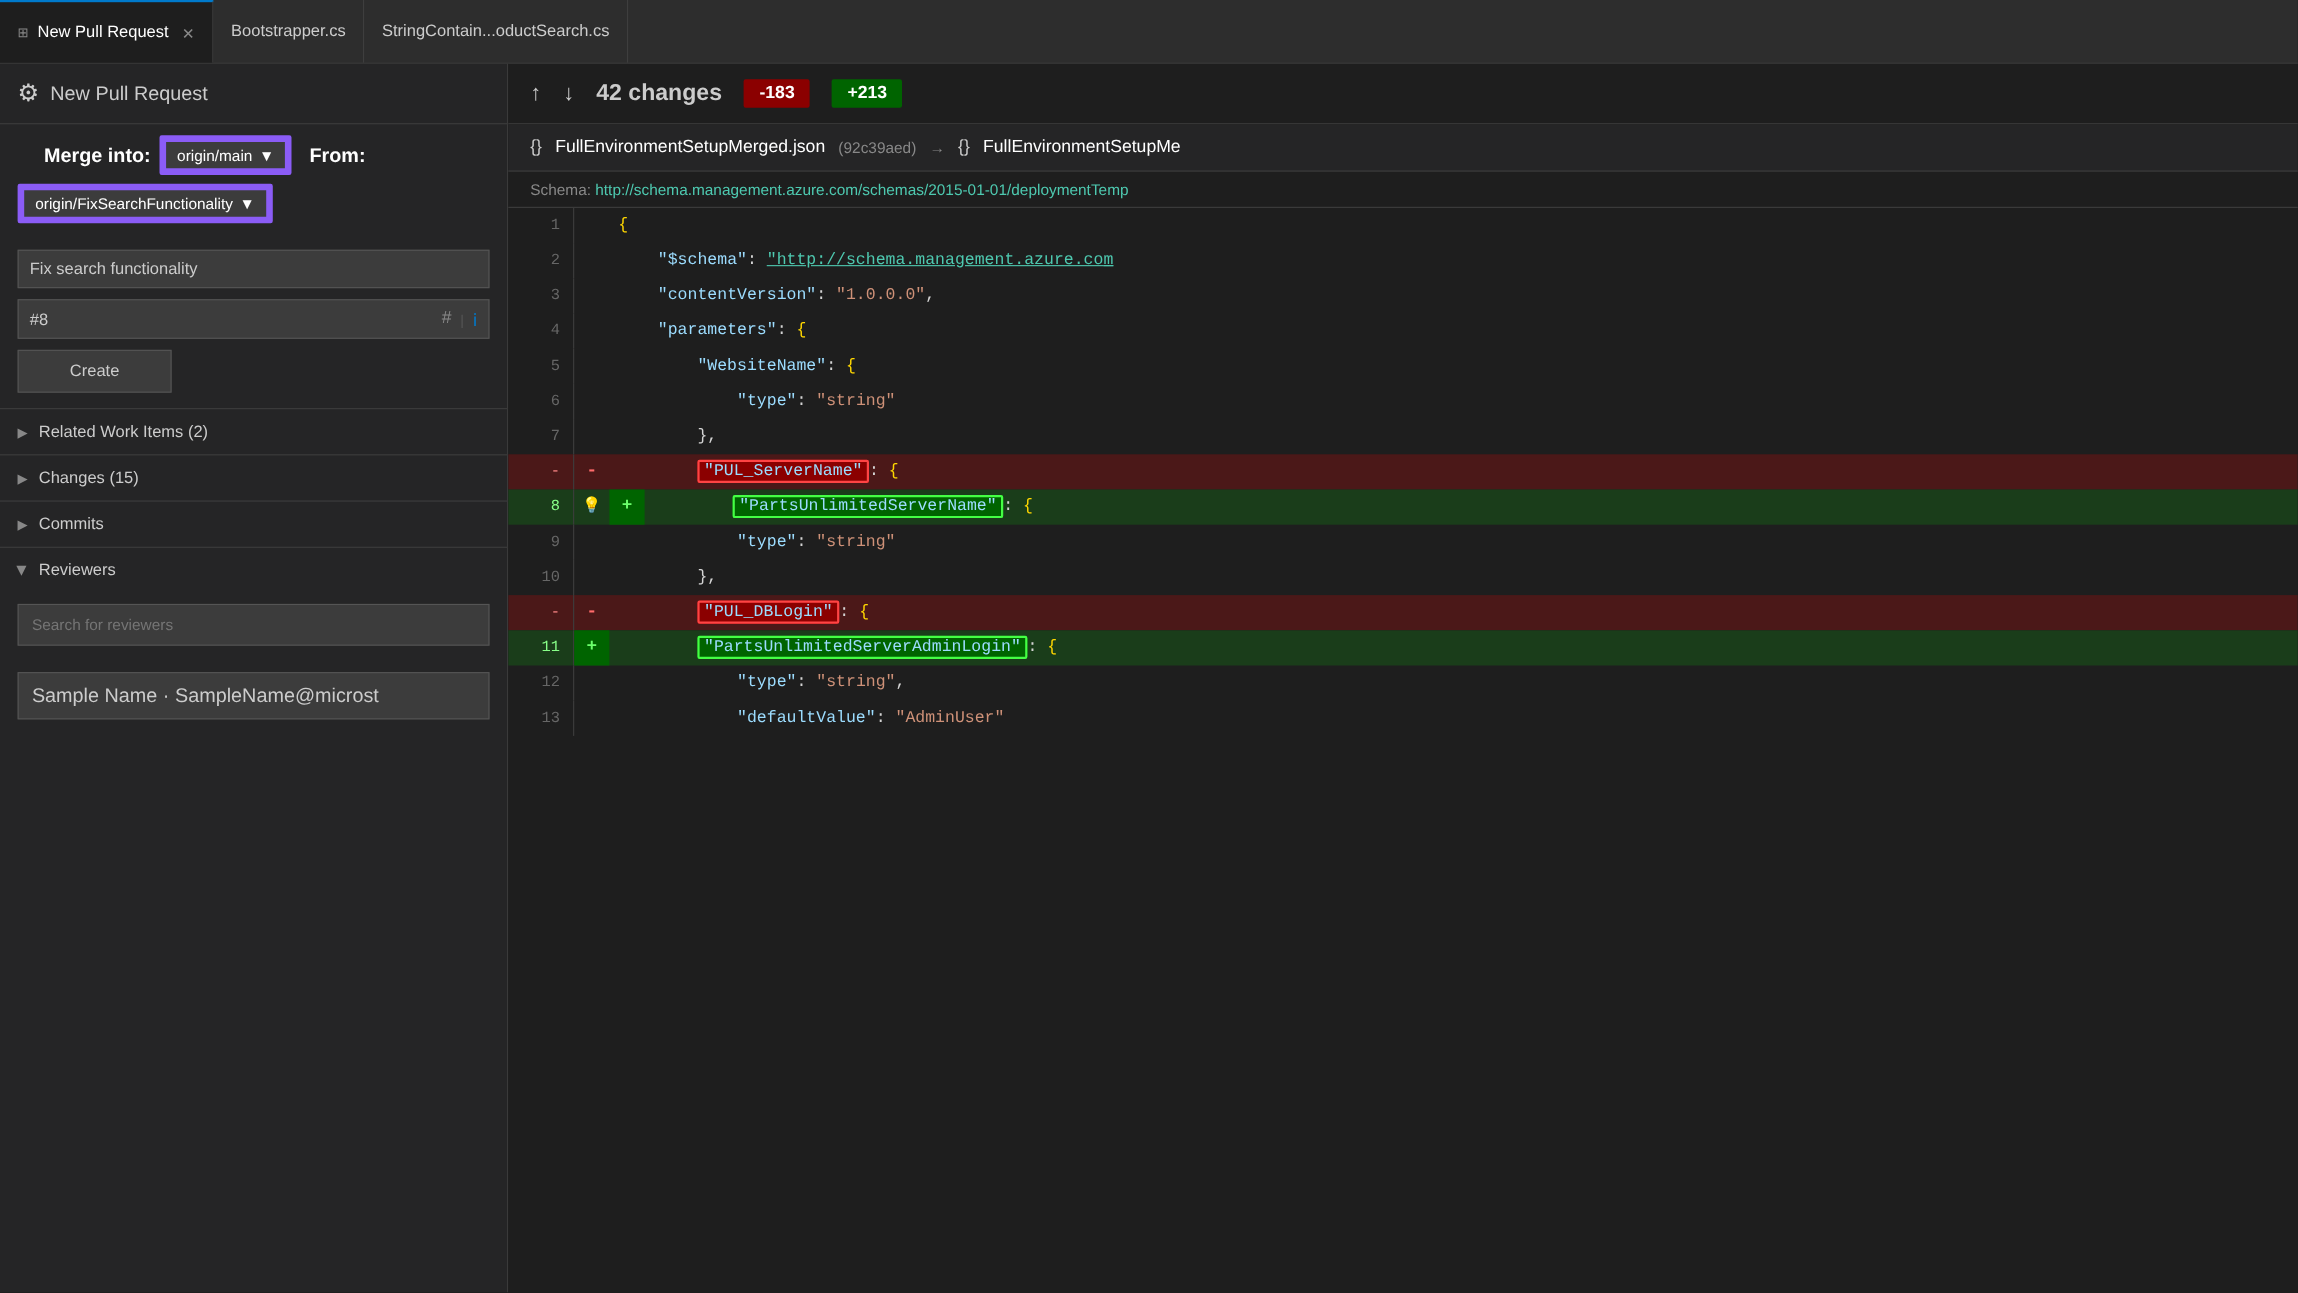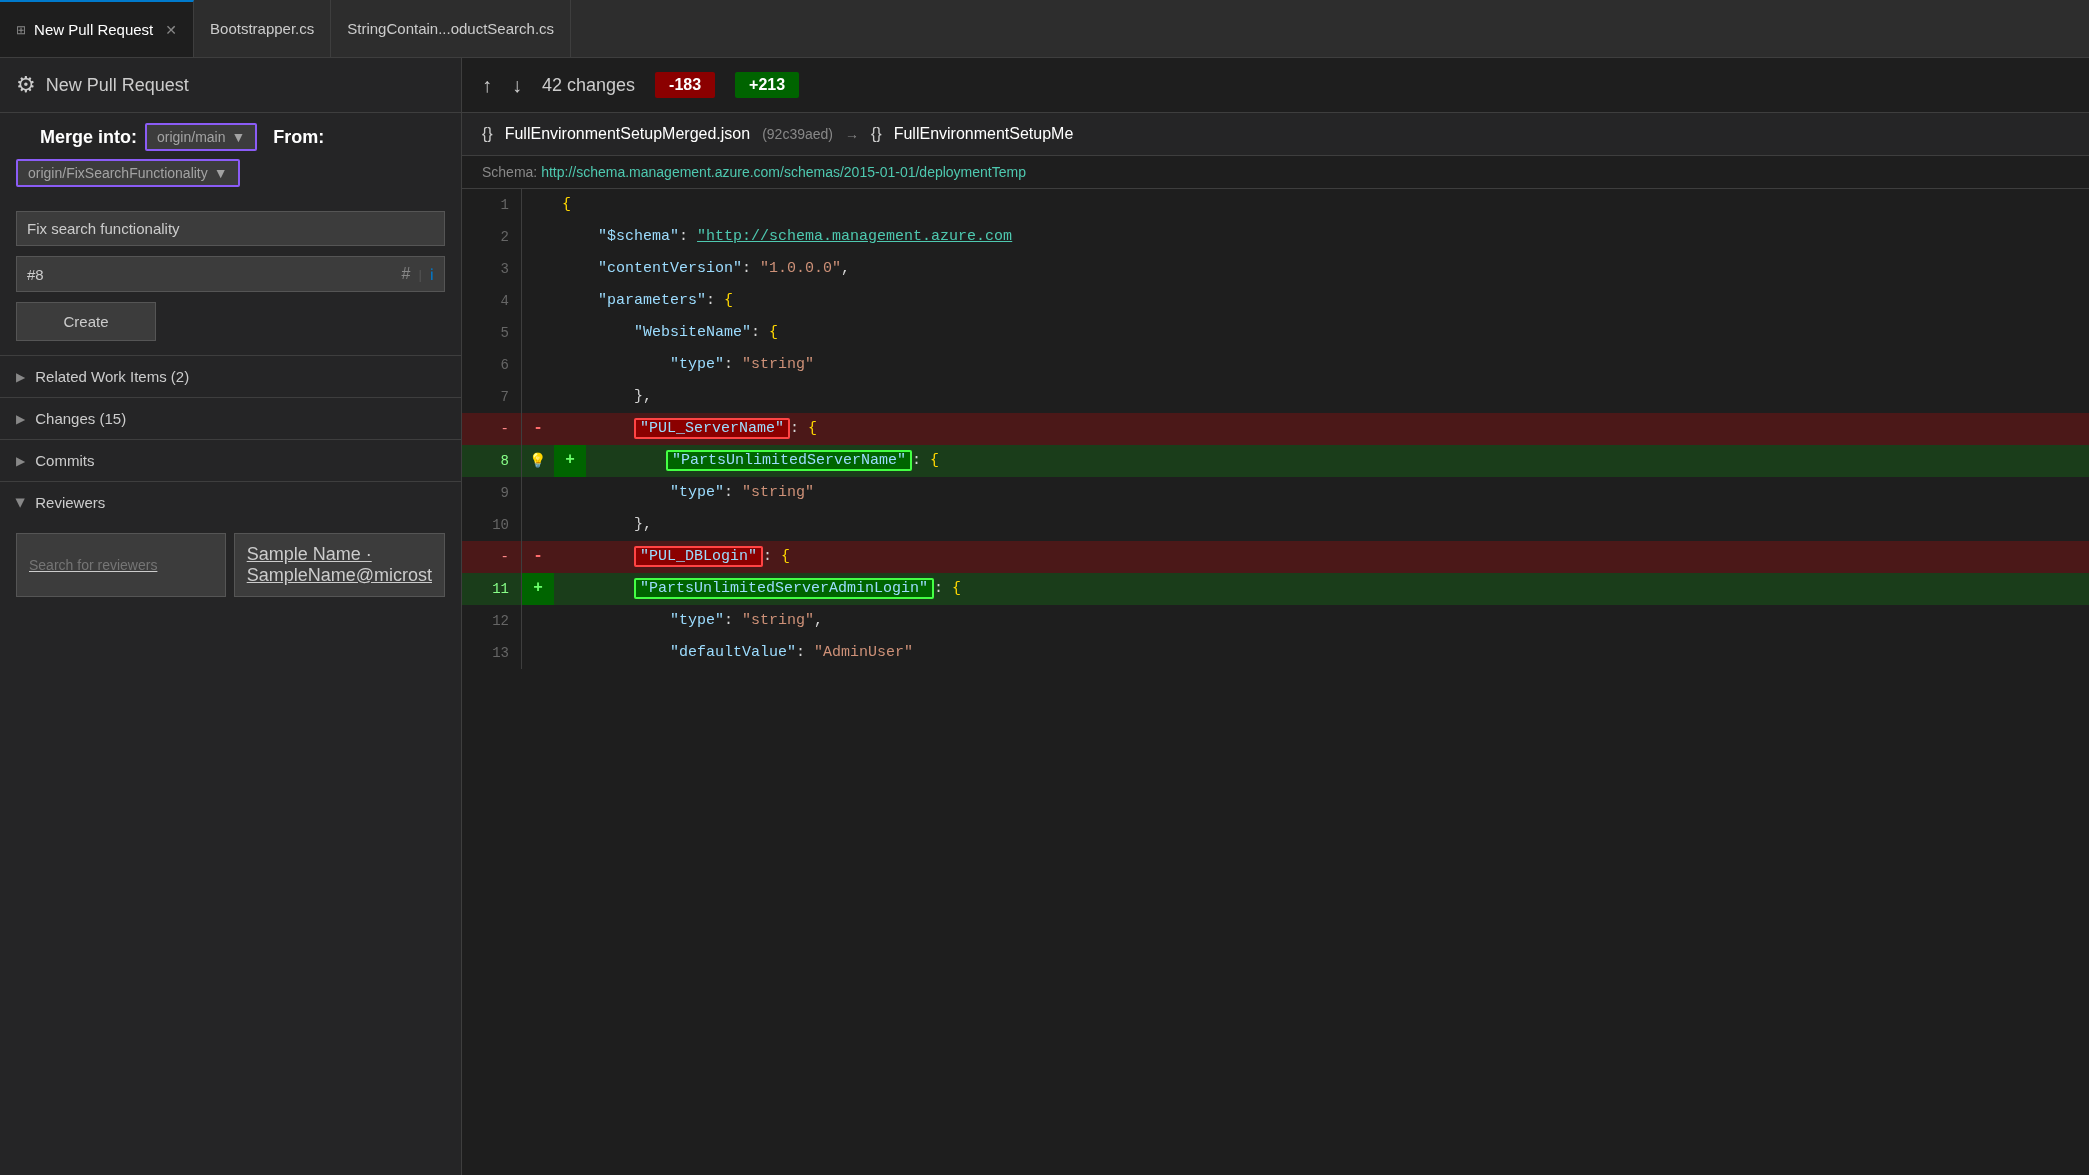--- a/index.html
+++ b/index.html
@@ -86,27 +86,27 @@
     .merge-into-label {
       font-size: 18px;
       font-weight: bold;
       color: #ffffff;
       margin-left: 24px;
     }
     .branch-select {
       display: flex;
       align-items: center;
       background: #3c3c3c;
-      border: 2px solid #8b5cf6;
+      border: 6px solid #8b5cf6;
       border-radius: 2px;
       padding: 4px 10px;
       gap: 6px;
       cursor: pointer;
       font-size: 14px;
-      color: #a3a3a3;
+      color: #ffffff;
     }
     .from-label {
       font-weight: bold;
       font-size: 18px;
       color: #ffffff;
       margin-left: 8px;
     }
 
     
     .form-section {
@@ -178,23 +178,22 @@
     }
     .chevron.expanded {
       transform: rotate(90deg);
       display: inline-block;
     }
 
     
     .reviewers-section {
       padding: 10px 16px;
       display: flex;
-      flex-direction: row;
-      gap: 8px;
-      text-decoration: underline;
+      flex-direction: column;
+      gap: 24px;
     }
     .search-input {
       background: #3c3c3c;
       border: 1px solid #555;
       color: #888;
       padding: 10px 12px;
       font-size: 14px;
       width: 100%;
       outline: none;
     }
@@ -223,22 +222,23 @@
       gap: 20px;
       border-bottom: 1px solid #3e3e3e;
       flex-shrink: 0;
     }
     .arrow-up, .arrow-down {
       font-size: 20px;
       color: #cccccc;
       cursor: pointer;
     }
     .changes-count {
-      font-size: 18px;
-      color: #cccccc;
+      font-size: 21px;
+      color: #cccccc;
+      font-weight: bold;
     }
     .deletions-badge {
       background: #8b0000;
       color: #ffffff;
       padding: 4px 14px;
       font-size: 16px;
       border-radius: 2px;
       font-weight: bold;
     }
     .additions-badge {

